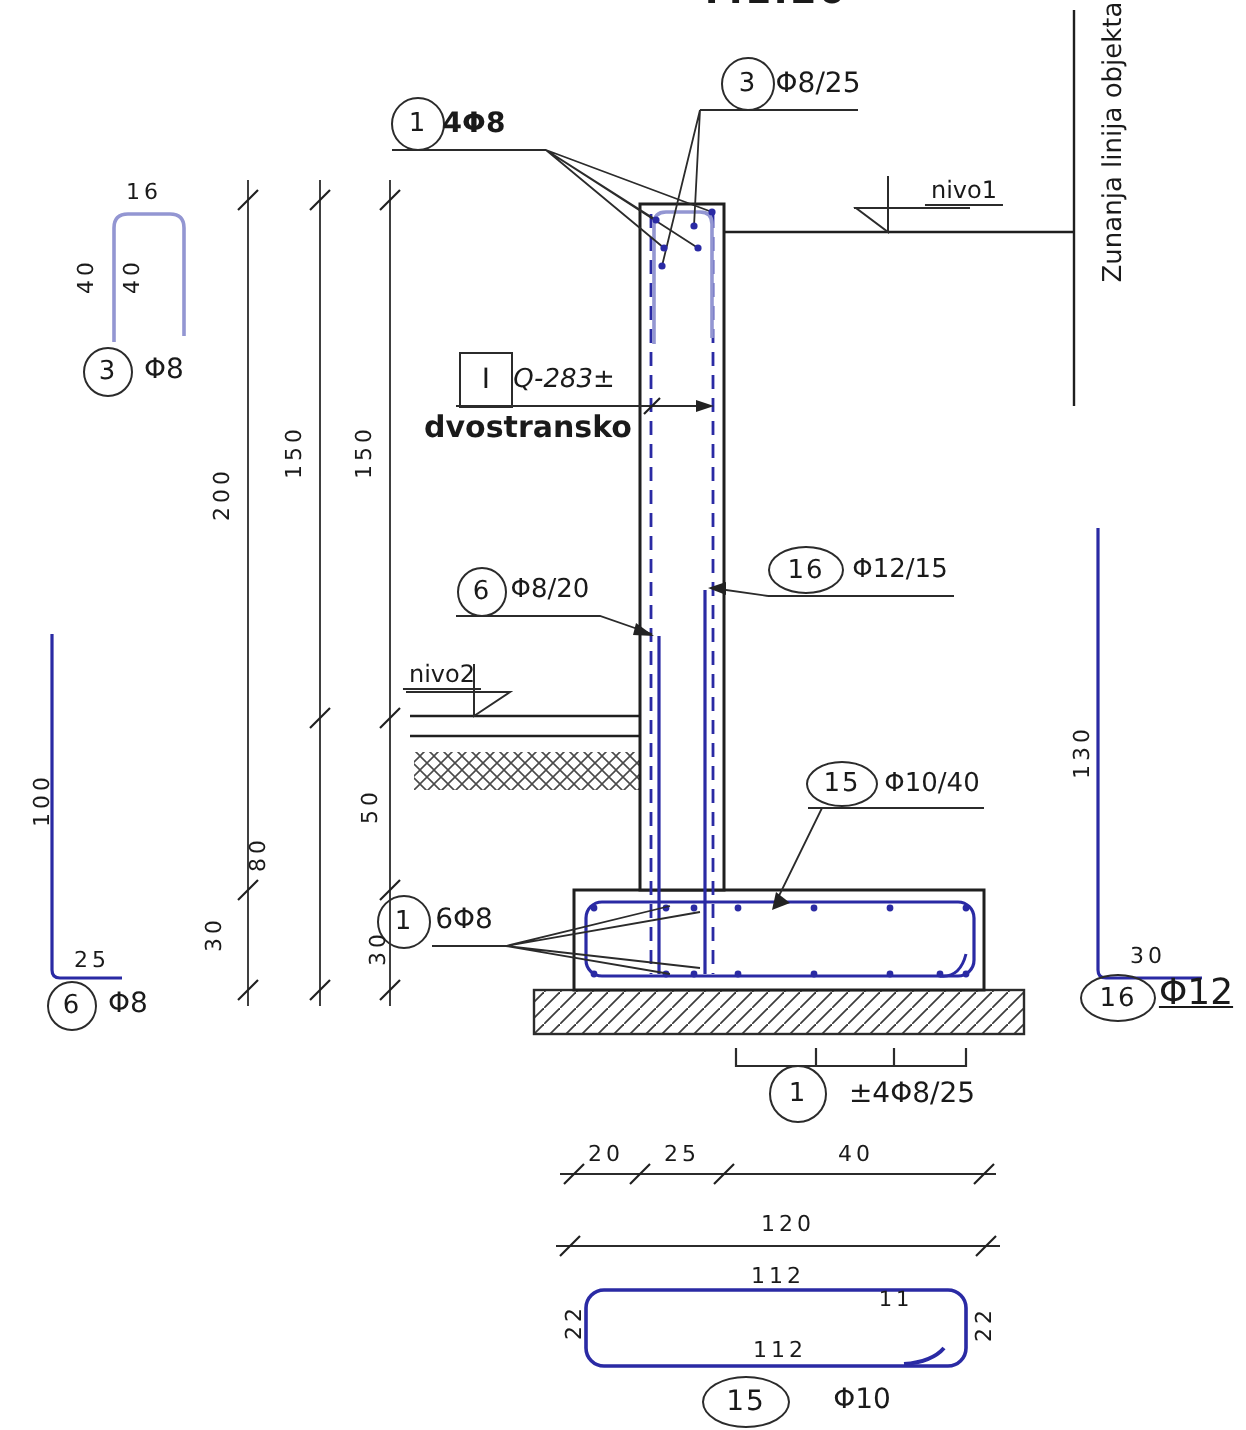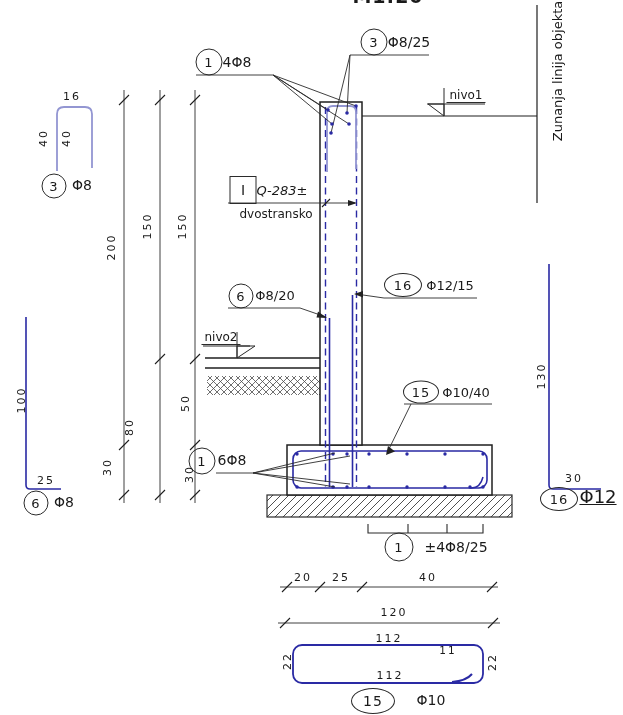--- a/index.html
+++ b/index.html
@@ -165,32 +165,32 @@
     <polygon points="354,294 363,291 363,297.5"></polygon>
     <polygon points="386,455 388,446 395,451.5"></polygon>
   </g>
   <line x1="322" y1="207" x2="330" y2="199" stroke="#1f1f1f" stroke-width="1.1"></line>
 </svg>
 
 <div class="lbl title" style="left:388px;top:-4px;">M1:20</div>
 
 <div class="lbl rot" style="left:557px;top:71px;font-size:13px;">Zunanja linija objekta</div>
 
-<div class="lbl nivo" style="left:466px;top:96px;text-align:right;">nivo1</div>
+<div class="lbl nivo" style="left:482px;top:96px;text-align:right;">nivo1</div>
 <div class="lbl nivo" style="left:221px;top:338px;">nivo2</div>
 
 <div class="mark c27" style="left:209px;top:62px;">1</div>
-<div class="lbl" style="left:237px;top:62px;font-size:14px;">4Φ8</div>
+<div class="lbl" style="left:237px;top:62px;font-size:14px;font-weight:bold;">4Φ8</div>
 
 <div class="mark c27" style="left:374px;top:42px;">3</div>
 <div class="lbl" style="left:409px;top:42px;font-size:14px;">Φ8/25</div>
 
 <div class="meshbox" style="left:243px;top:190px;">I</div>
 <div class="lbl" style="left:282px;top:190px;font-style:italic;">Q-283±</div>
-<div class="lbl" style="left:276px;top:214px;font-size:12px;">dvostransko</div>
+<div class="lbl" style="left:264px;top:214px;font-size:15px;font-weight:bold;">dvostransko</div>
 
 <div class="mark c25" style="left:241px;top:296px;">6</div>
 <div class="lbl" style="left:275px;top:295px;">Φ8/20</div>
 
 <div class="mark ell" style="left:403px;top:285px;">16</div>
 <div class="lbl" style="left:450px;top:285px;">Φ12/15</div>
 
 <div class="mark ell2" style="left:421px;top:392px;">15</div>
 <div class="lbl" style="left:466px;top:392px;">Φ10/40</div>
 

